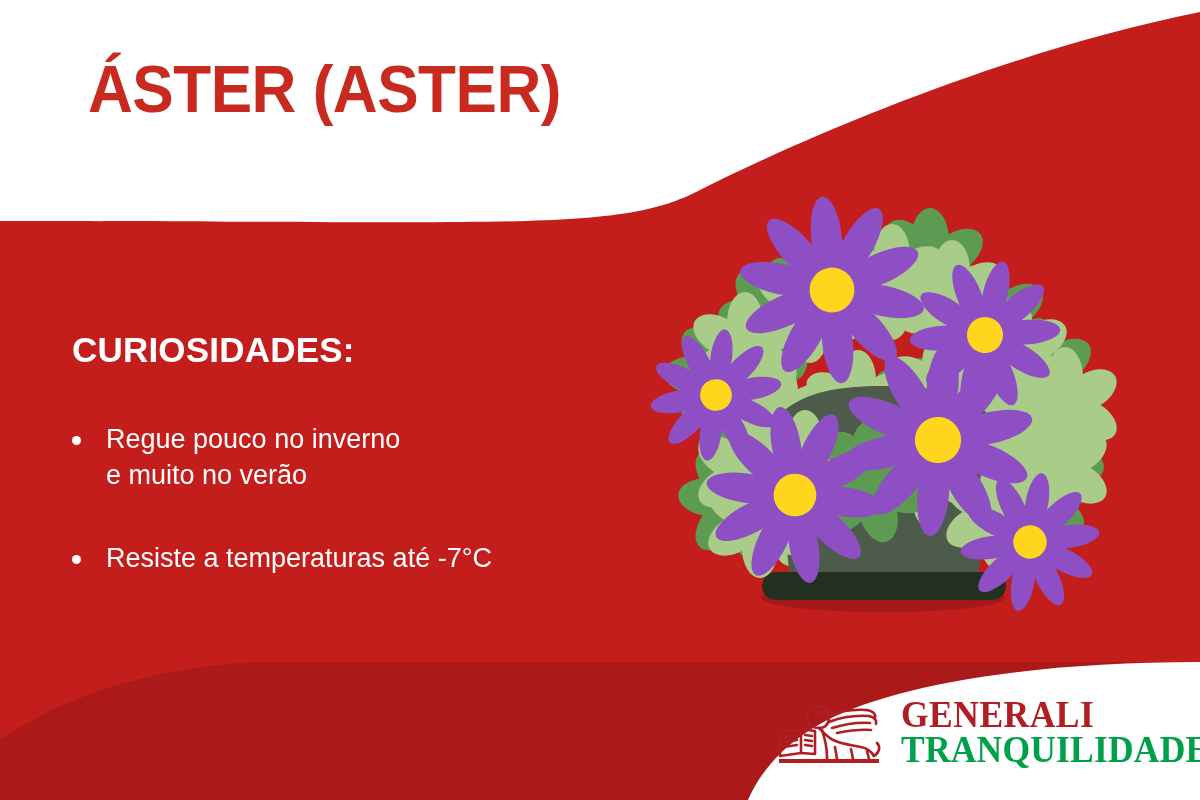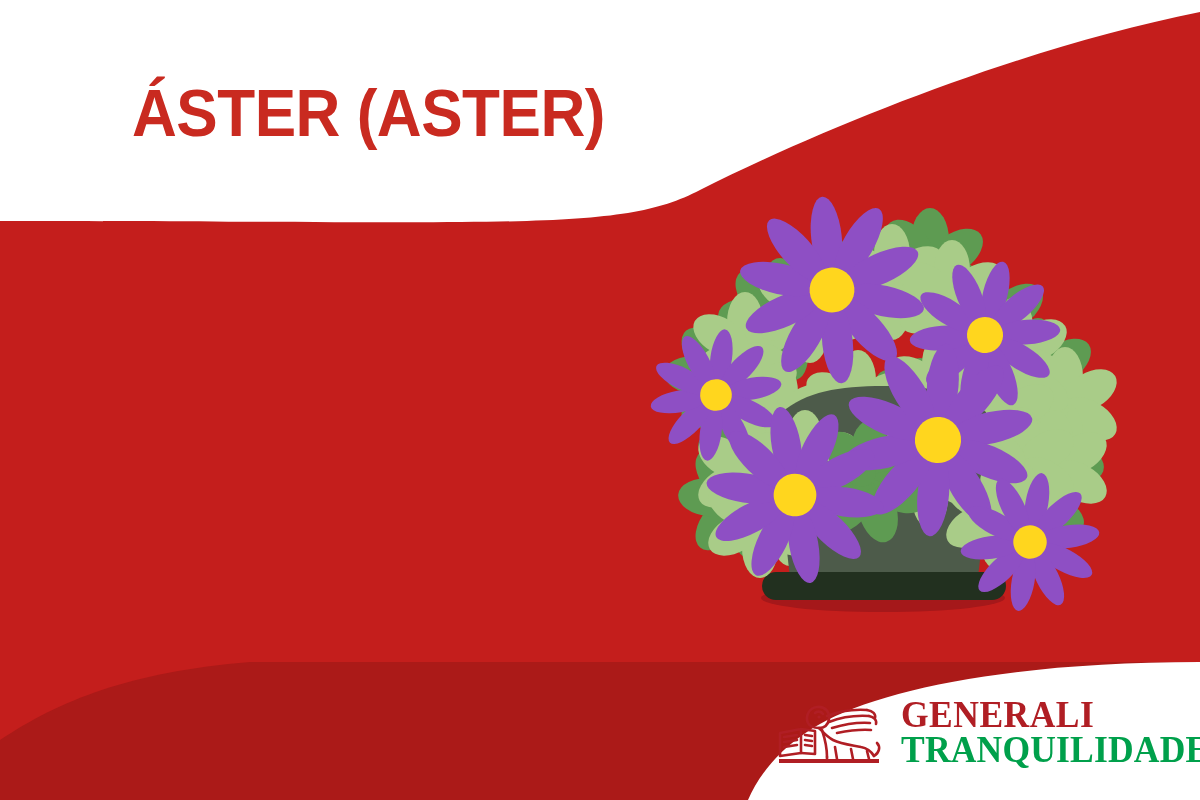--- a/index.html
+++ b/index.html
@@ -23,22 +23,21 @@
     height: 800px;
   }
   
   .title-wrap {
     position: absolute;
     left: 88px;
     top: 56px;
     width: 620px;
     height: 90px;
     display: flex;
-    align-items: flex-end;
-    margin-left: 44px;
+    align-items: flex-start;
   }
   .poster-title {
     font-family: "Liberation Sans Narrow", "Liberation Sans", sans-serif;
     font-weight: bold;
     font-size: 66px;
     line-height: 1;
     letter-spacing: -0.5px;
     color: #C92A20;
     transform: scaleX(0.94);
     transform-origin: left center;
@@ -141,20 +140,34 @@
              C 620 232 520 221 0 221 Z" fill="#FFFFFF"></path>
 
     <path d="M1200 800 L1200 662 C 1010 662 880 690 820 724
              C 784 744 760 772 748 800 Z" fill="#FFFFFF"></path>
   </svg>
 
   <div class="title-wrap">
     <span class="poster-title">ÁSTER (ASTER)</span>
   </div>
 
+  <div class="facts-block">
+    <div class="facts-heading">CURIOSIDADES:</div>
+    <ul class="fact-list">
+      <li class="fact-item">
+        <span class="fact-bullet"></span>
+        <span class="fact-line">Regue pouco no inverno</span>
+        <span class="fact-line">e muito no verão</span>
+      </li>
+      <li class="fact-item">
+        <span class="fact-bullet"></span>
+        <span class="fact-line">Resiste a temperaturas até -7°C</span>
+      </li>
+    </ul>
+  </div>
 
   <svg id="plant" viewBox="0 0 560 510">
     <defs>
 
       <g id="aster">
         <g fill="#8E4FC4">
           <ellipse cx="0" cy="-52" rx="15" ry="40"></ellipse>
           <ellipse cx="0" cy="-52" rx="15" ry="40" transform="rotate(36)"></ellipse>
           <ellipse cx="0" cy="-52" rx="15" ry="40" transform="rotate(72)"></ellipse>
           <ellipse cx="0" cy="-52" rx="15" ry="40" transform="rotate(108)"></ellipse>

